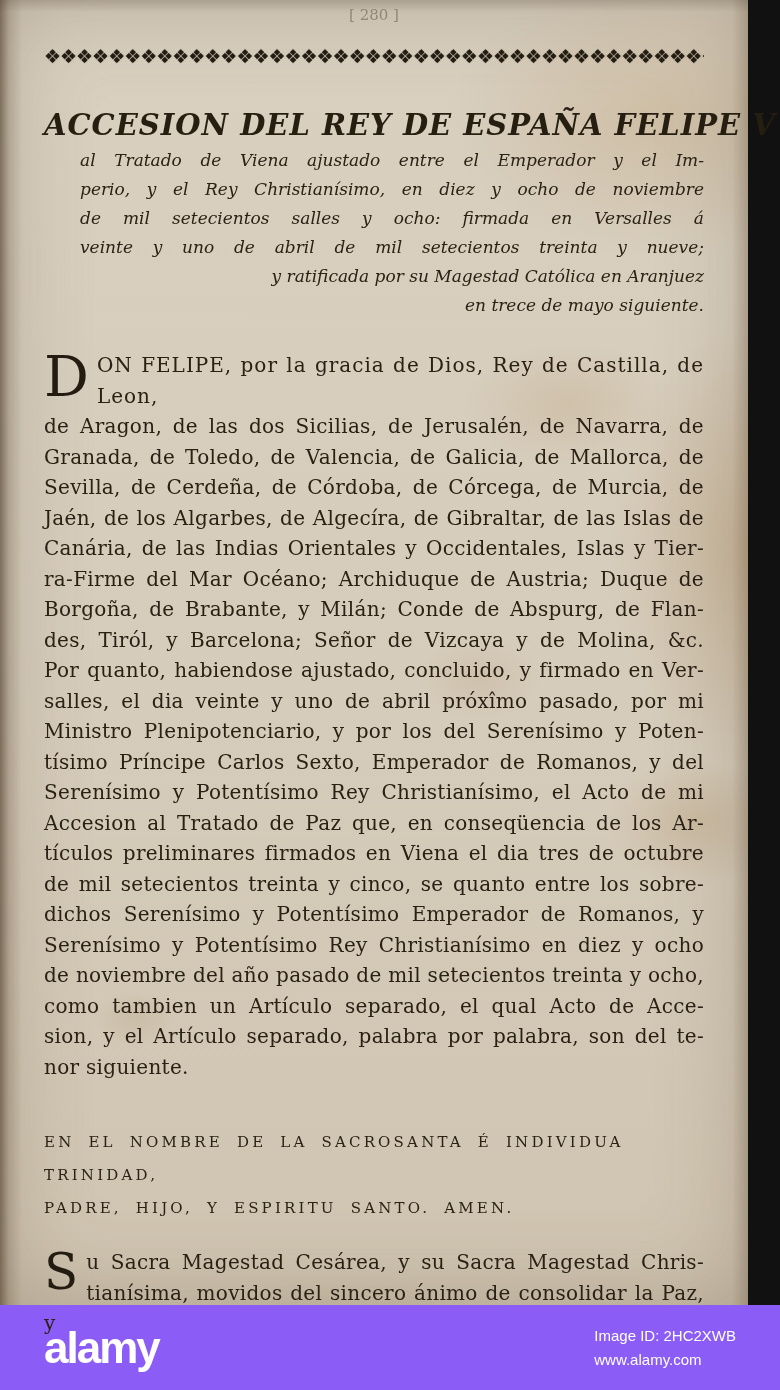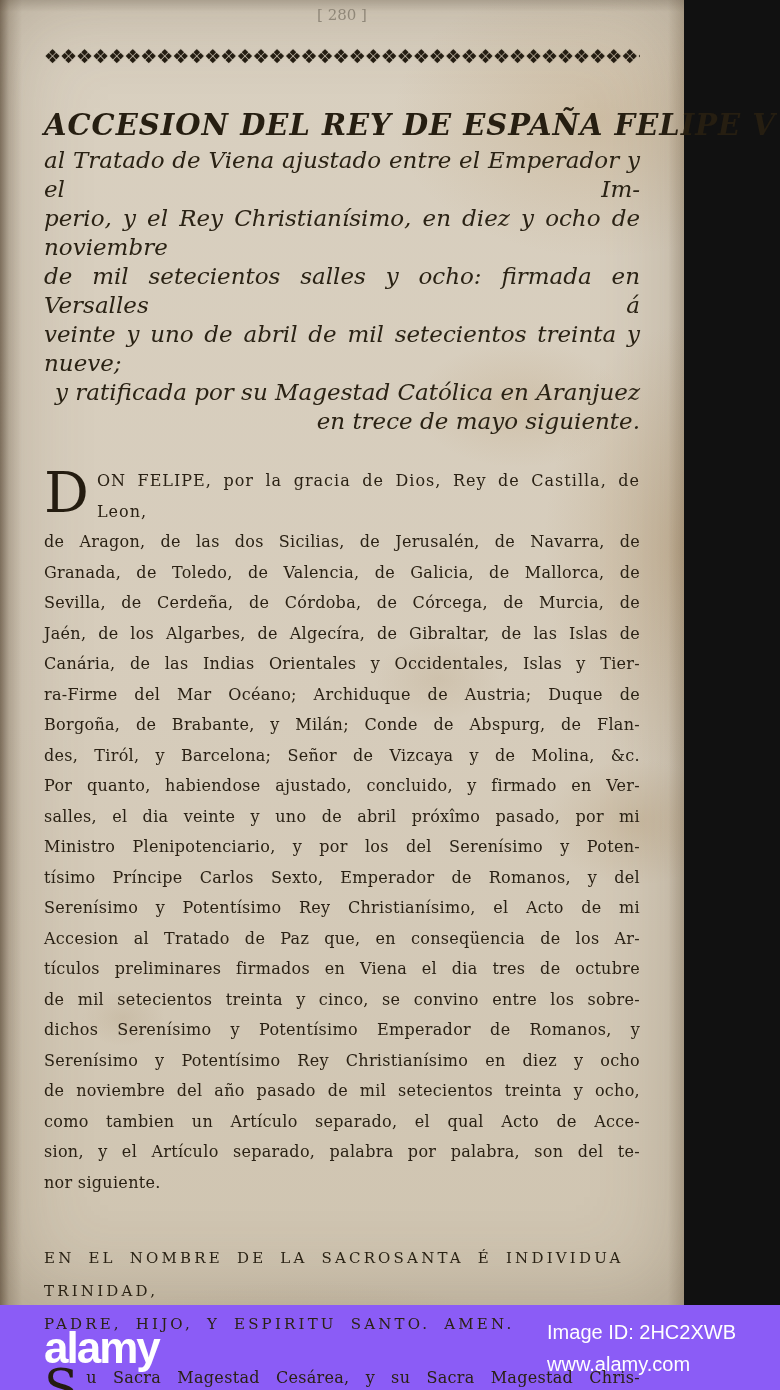--- a/index.html
+++ b/index.html
@@ -10,21 +10,21 @@
     overflow:hidden;
   }
   .photo{
     position:relative;
     width:780px;height:1390px;
     display:flex;flex-direction:column;
   }
   
   .paper{
     position:relative;
-    width:684px;height:1305px;
+    width:748px;height:1305px;
     box-sizing:border-box;
     padding:0 44px;
     color:#2a2114;
     background:
       radial-gradient(ellipse 300px 200px at 88% 9%,  rgba(168,128,72,.22), transparent 70%),
       radial-gradient(ellipse 200px 320px at 100% 42%, rgba(160,120,66,.26), transparent 70%),
       radial-gradient(ellipse 150px 90px  at 76% 31%, rgba(165,125,70,.16), transparent 70%),
       radial-gradient(ellipse 130px 90px  at 93% 63%, rgba(160,122,68,.20), transparent 70%),
       radial-gradient(ellipse 90px 60px   at 64% 52%, rgba(150,115,65,.12), transparent 70%),
       radial-gradient(ellipse 500px 260px at 45% 112%, rgba(120,95,60,.20), transparent 70%),
@@ -62,31 +62,32 @@
     font-style:italic;
     font-weight:bold;
     letter-spacing:1px;
     text-align:justify;
     text-align-last:justify;
     white-space:nowrap;
     color:#261e11;
   }
   .sub-line{
     font-style:italic;
-    font-size:23px;
+    font-size:17px;
     line-height:29px;
     color:#2a2214;
+    margin-left:36px;
   }
   .sub-line.just{ text-align:justify; text-align-last:justify; }
   .sub-line.center{ text-align:right; }
   
   .paragraph{ overflow:visible; }
   .body-par{ margin-top:30px; }
   .line{
-    font-size:16px;
+    font-size:20px;
     line-height:30.5px;
     letter-spacing:.3px;
     text-align:justify;
     text-align-last:justify;
     color:#2a2114;
   }
   .line.lastline{ text-align:right; text-align-last:left; }
   .dropcap{
     float:left;
     font-size:56px;
@@ -122,21 +123,21 @@
   }
   .alamy-logo{
     color:#fff;
     font-size:44px;
     font-weight:bold;
     letter-spacing:-2px;
     line-height:1;
   }
   .alamy-info{
     color:#fff;
-    font-size:20px;
+    font-size:15px;
     line-height:1.6;
     text-align:left;
   }
 </style>
 </head>
 <body>
 
 <div class="photo">
 
   <div class="paper">
@@ -171,21 +172,21 @@
           <div class="line">ra-Firme del Mar Océano; Archiduque de Austria; Duque de</div>
           <div class="line">Borgoña, de Brabante, y Milán; Conde de Abspurg, de Flan-</div>
           <div class="line">des, Tiról, y Barcelona; Señor de Vizcaya y de Molina, &amp;c.</div>
           <div class="line">Por quanto, habiendose ajustado, concluido, y firmado en Ver-</div>
           <div class="line">salles, el dia veinte y uno de abril próxîmo pasado, por mi</div>
           <div class="line">Ministro Plenipotenciario, y por los del Serenísimo y Poten-</div>
           <div class="line">tísimo Príncipe Carlos Sexto, Emperador de Romanos, y del</div>
           <div class="line">Serenísimo y Potentísimo Rey Christianísimo, el Acto de mi</div>
           <div class="line">Accesion al Tratado de Paz que, en conseqüencia de los Ar-</div>
           <div class="line">tículos preliminares firmados en Viena el dia tres de octubre</div>
-          <div class="line">de mil setecientos treinta y cinco, se convino entre los sobre-</div>
+          <div class="line">de mil setecientos treinta y cinco, se quanto entre los sobre-</div>
           <div class="line">dichos Serenísimo y Potentísimo Emperador de Romanos, y</div>
           <div class="line">Serenísimo y Potentísimo Rey Christianísimo en diez y ocho</div>
           <div class="line">de noviembre del año pasado de mil setecientos treinta y ocho,</div>
           <div class="line">como tambien un Artículo separado, el qual Acto de Acce-</div>
           <div class="line">sion, y el Artículo separado, palabra por palabra, son del te-</div>
         </div>
       <div class="line lastline">nor siguiente.</div>
     </div>
 
     <div class="invocation">

